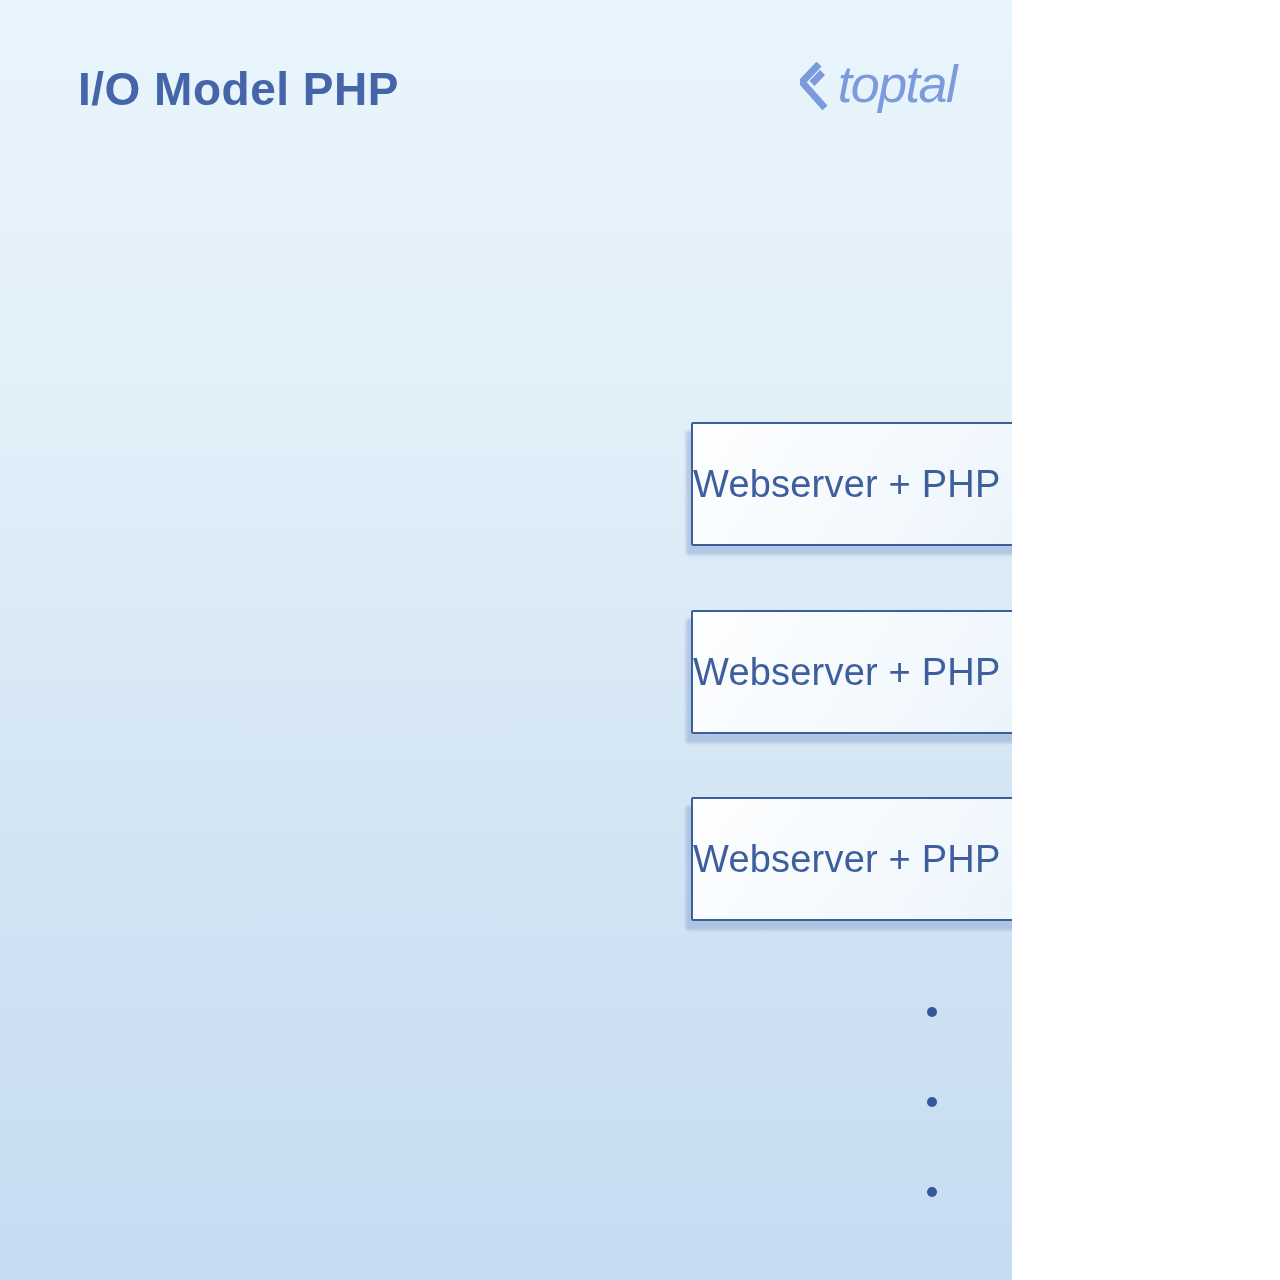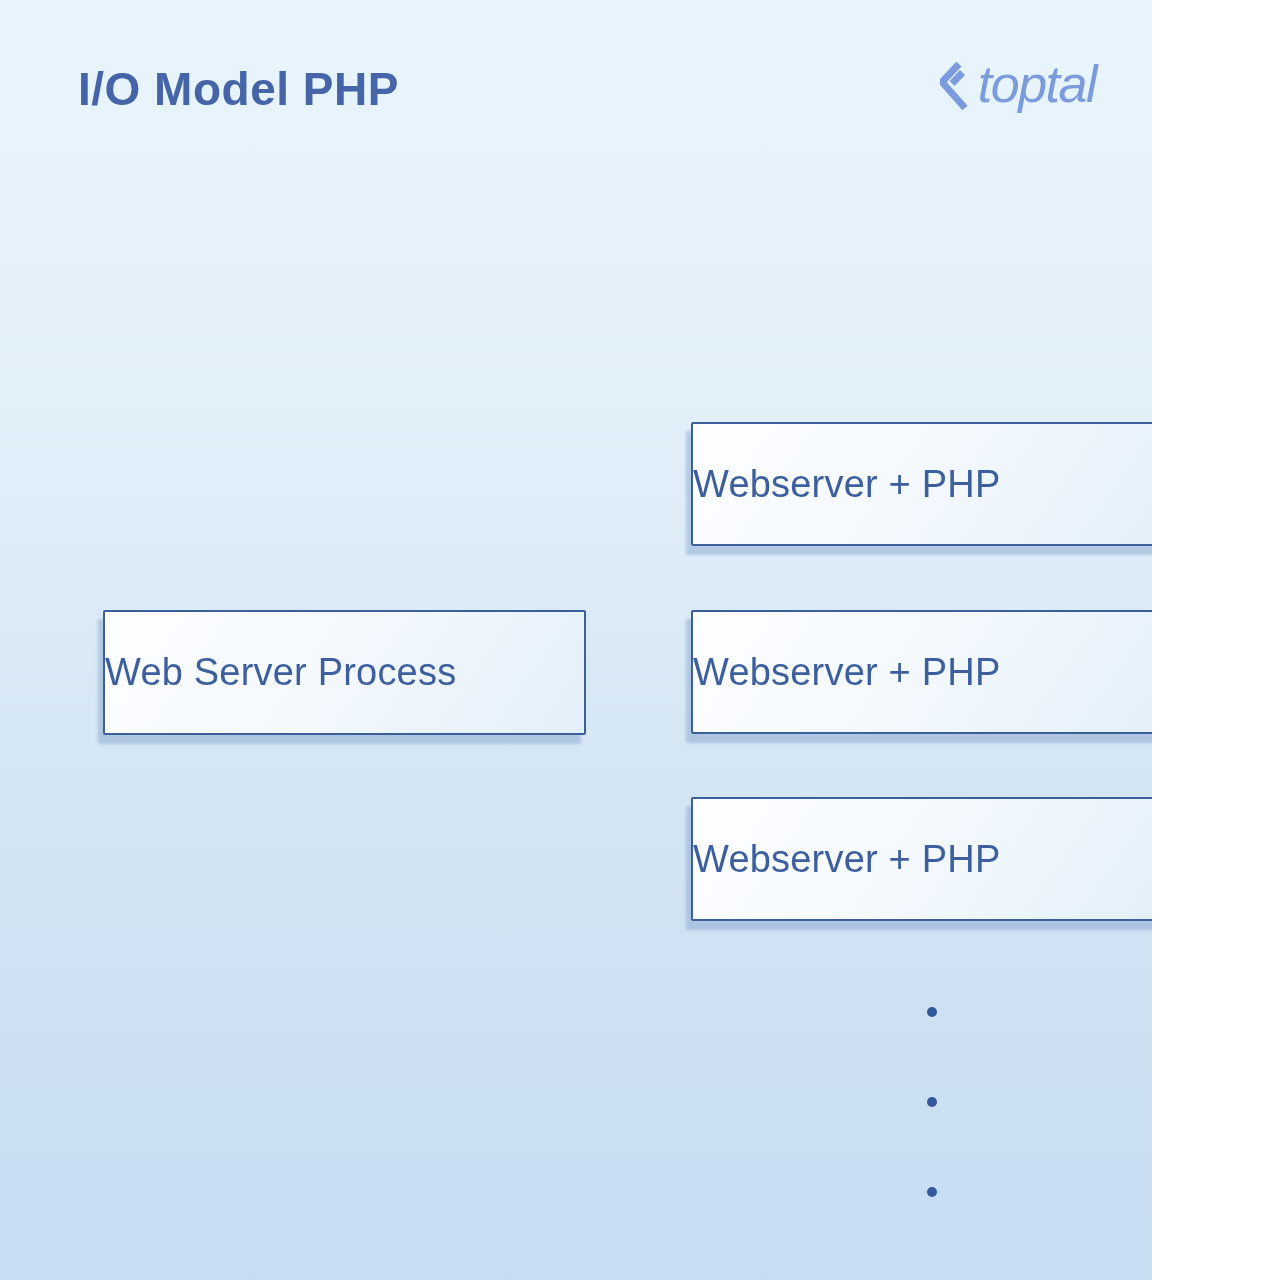--- a/index.html
+++ b/index.html
@@ -1,21 +1,21 @@
 <!DOCTYPE html>
 <html><head>
 <meta charset="utf-8">
 <style>
   * { margin: 0; padding: 0; box-sizing: border-box; }
   html, body { width: 1280px; height: 1280px; }
   body { font-family: "Liberation Sans", sans-serif; }
 
   .canvas {
     position: relative;
-    width: 1152px;
+    width: 1012px;
     height: 1280px;
     overflow: hidden;
     background: linear-gradient(180deg, #e9f5fc 0%, #e2f0f9 30%, #d4e5f4 62%, #c6dcf1 100%);
   }
 
   
   .title {
     position: absolute;
     left: 78px;
     top: 62px;
@@ -100,23 +100,20 @@
 
   <div class="logo">
     <svg class="logo-icon" width="28" height="50" viewBox="0 0 28 50" aria-hidden="true">
       <path d="M19 2 L2 20 L25 46" fill="none" stroke="#7b9bdd" stroke-width="7" stroke-linecap="butt" stroke-linejoin="miter"></path>
       <path d="M22.5 10.5 L12 21.5" fill="none" stroke="#7b9bdd" stroke-width="7" stroke-linecap="butt"></path>
     </svg>
     <span class="logo-word">toptal</span>
   </div>
 
 
-  <div class="pbox box-left">
-    <span class="pbox-label">Web Server Process</span>
-  </div>
 
   <div class="pbox box-right1">
     <span class="pbox-label">Webserver + PHP</span>
   </div>
 
   <div class="pbox box-right2">
     <span class="pbox-label">Webserver + PHP</span>
   </div>
 
   <div class="pbox box-right3">

